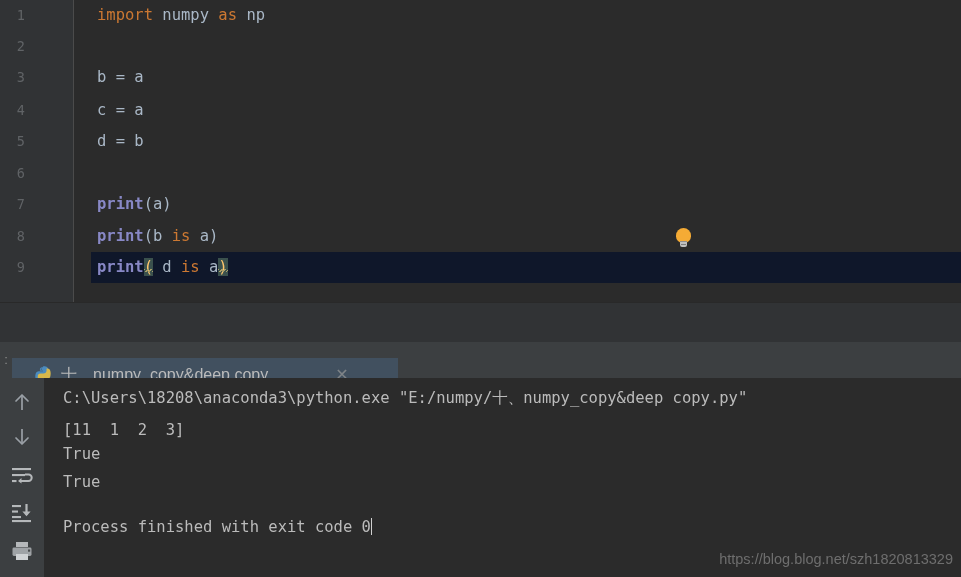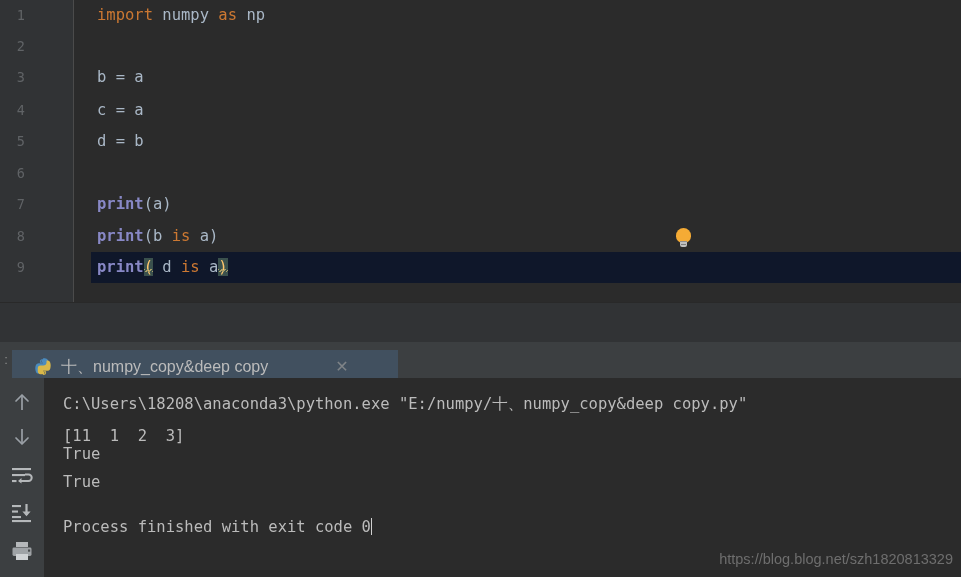--- a/index.html
+++ b/index.html
@@ -150,21 +150,21 @@
     left: 0px;
     top: 10px;
     width: 12px;
     text-align: center;
     color: #8c8c8c;
     font-size: 13px;
     font-family: "Liberation Sans", sans-serif;
   }
   .tab {
     position: absolute;
-    left: 12px; top: 8px;
+    left: 12px; top: 16px;
     width: 386px;
     height: 36px;
     background: #41505f;
     box-sizing: border-box;
   }
   .tab .underline {
     position: absolute;
     left: 14px;
     bottom: 0;
     width: 327px;
@@ -328,22 +328,22 @@
     </svg>
     <svg class="tb-icon" style="top:161px;" viewBox="0 0 24 24">
       <rect x="6" y="3" width="12" height="5" fill="#b5b8ba"></rect>
       <rect x="2.5" y="8.5" width="19" height="8.5" rx="1.4" fill="#9fa3a6"></rect>
       <rect x="18" y="10.5" width="2.2" height="2.2" fill="#4a4d4f"></rect>
       <rect x="6" y="15" width="12" height="6" fill="#cfd2d4"></rect>
     </svg>
   </div>
 
   <div class="console">
-    <div class="cline" style="top:12px">C:\Users\18208\anaconda3\python.exe "E:/numpy/十、numpy_copy&amp;deep copy.py"</div>
-    <div class="cline" style="top:44px">[11  1  2  3]</div>
+    <div class="cline" style="top:6px">C:\Users\18208\anaconda3\python.exe "E:/numpy/十、numpy_copy&amp;deep copy.py"</div>
+    <div class="cline" style="top:38px">[11  1  2  3]</div>
     <div class="cline" style="top:62px">True</div>
     <div class="cline" style="top:90px">True</div>
     <div class="cline" style="top:118px"></div>
     <div class="cline" style="top:135px"><span>Process finished with exit code 0</span><span class="caret"></span></div>
 
     <div class="watermark">https://blog.blog.net/szh1820813329</div>
   </div>
 </div>
 
 </body></html>

